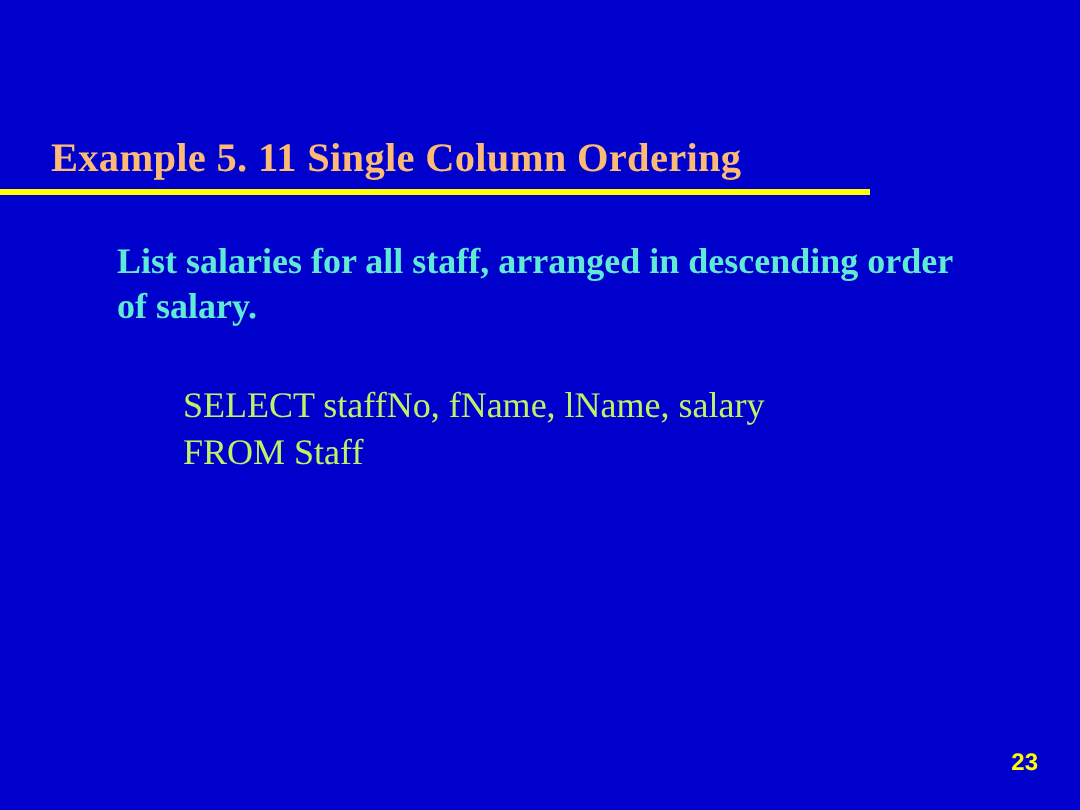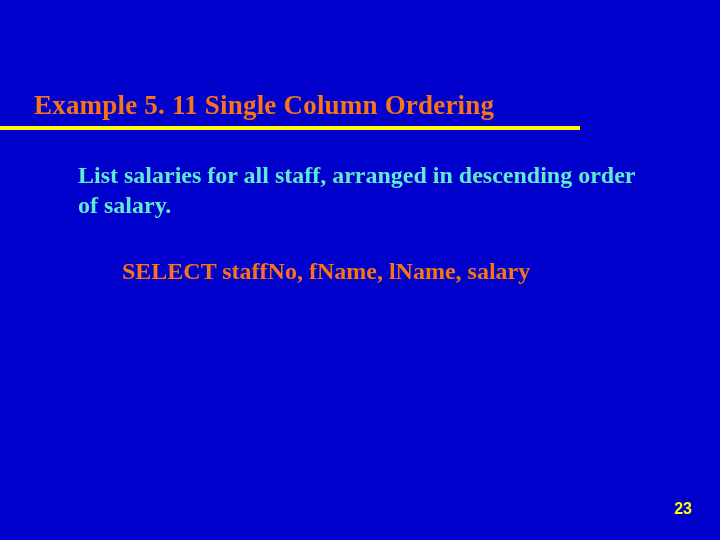--- a/index.html
+++ b/index.html
@@ -15,21 +15,21 @@
       font-family: "Times New Roman", Times, serif;
       position: relative;
       overflow: hidden;
     }
     .slide-title {
       position: absolute;
       top: 90px;
       left: 34px;
       font-size: 27px;
       font-weight: bold;
-      color: #f97316;
+      color: #fdba74;
       letter-spacing: 0.2px;
     }
     .title-underline {
       position: absolute;
       top: 126px;
       left: 0;
       width: 580px;
       height: 4px;
       background: #ffff00;
     }
@@ -42,22 +42,22 @@
       font-weight: bold;
       color: #5eead4;
       line-height: 1.25;
     }
     .sql-block {
       position: absolute;
       top: 256px;
       left: 122px;
       width: 540px;
       font-size: 24px;
-      font-weight: bold;
-      color: #f97316;
+      font-weight: normal;
+      color: #bef264;
       line-height: 1.3;
     }
     .sql-line {
       display: block;
     }
     .page-number {
       position: absolute;
       bottom: 22px;
       right: 28px;
       font-size: 16px;
@@ -70,15 +70,16 @@
 </head>
 <body>
 
 <div class="slide-title">Example 5. 11  Single Column Ordering</div>
 <div class="title-underline"></div>
 
 <div class="body-text">List salaries for all staff, arranged in descending order of salary.</div>
 
 <div class="sql-block">
   <span class="sql-line">SELECT staffNo, fName, lName, salary</span>
+  <span class="sql-line">FROM Staff</span>
 </div>
 
 <div class="page-number">23</div>
 
 </body></html>

